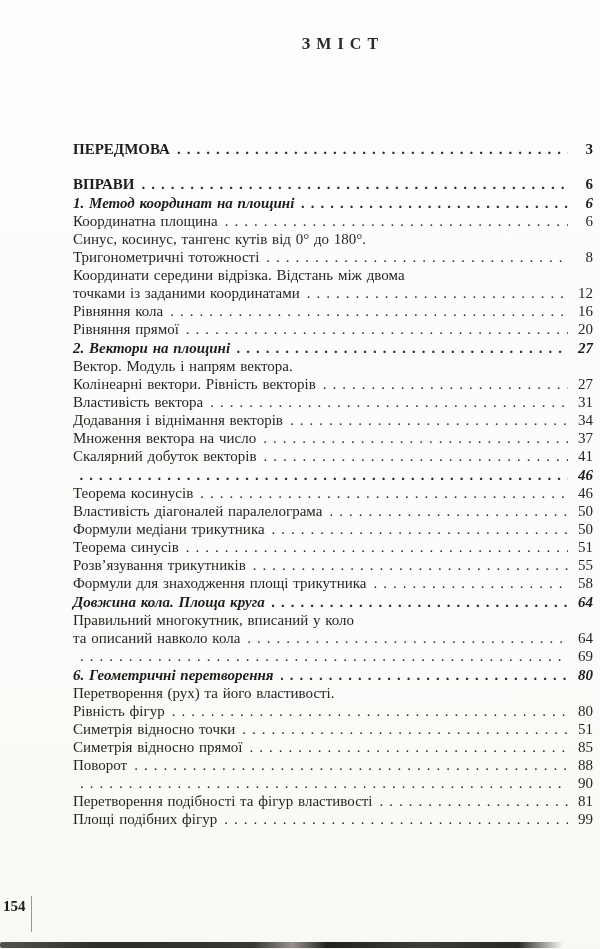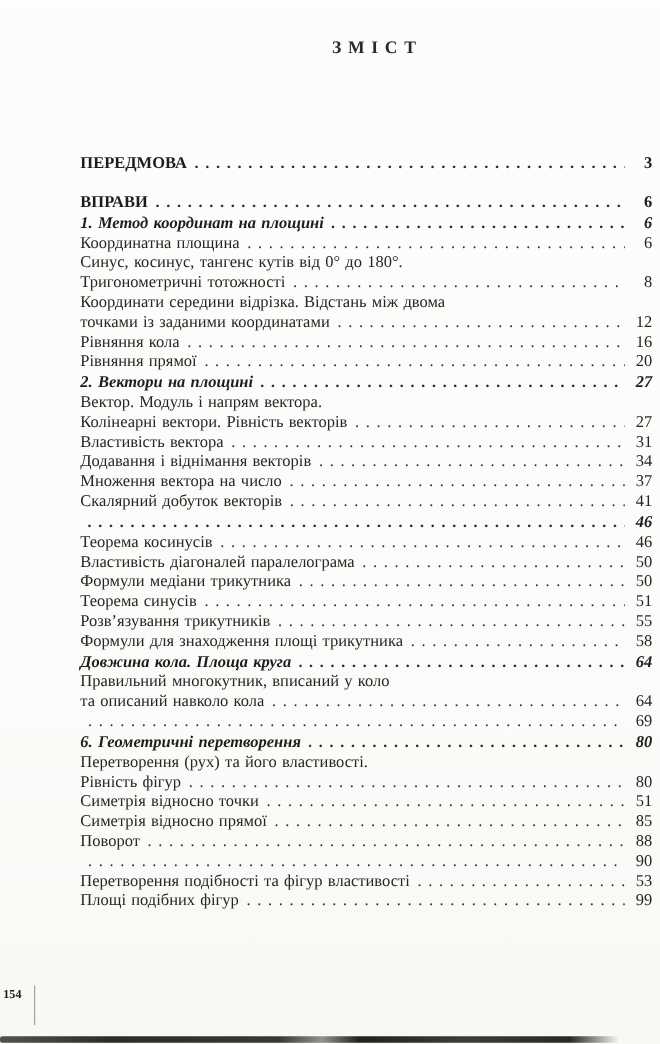--- a/index.html
+++ b/index.html
@@ -59,21 +59,21 @@
   }
   .pg {
     flex: 0 0 auto;
     min-width: 20px;
     text-align: right;
   }
   #footer-page-number {
     position: absolute;
     left: 1px;
     top: 898px;
-    font-size: 11px;
+    font-size: 15px;
     font-weight: bold;
     color: #1c1c1a;
     padding: 0 2px;
   }
   #footer-rule {
     position: absolute;
     left: 31px;
     top: 896px;
     width: 1px;
     height: 36px;
@@ -327,21 +327,21 @@
       <div class="toc-entry sub">
         <div class="toc-line">
           <span class="dots"></span>
           <span class="pg">90</span>
         </div>
       </div>
       <div class="toc-entry sub">
         <div class="toc-line">
           <span class="txt">Перетворення подібності та фігур властивості</span>
           <span class="dots"></span>
-          <span class="pg">53</span>
+          <span class="pg">81</span>
         </div>
       </div>
       <div class="toc-entry sub">
         <div class="toc-line">
           <span class="txt">Площі подібних фігур</span>
           <span class="dots"></span>
           <span class="pg">99</span>
         </div>
       </div>
     </main>

